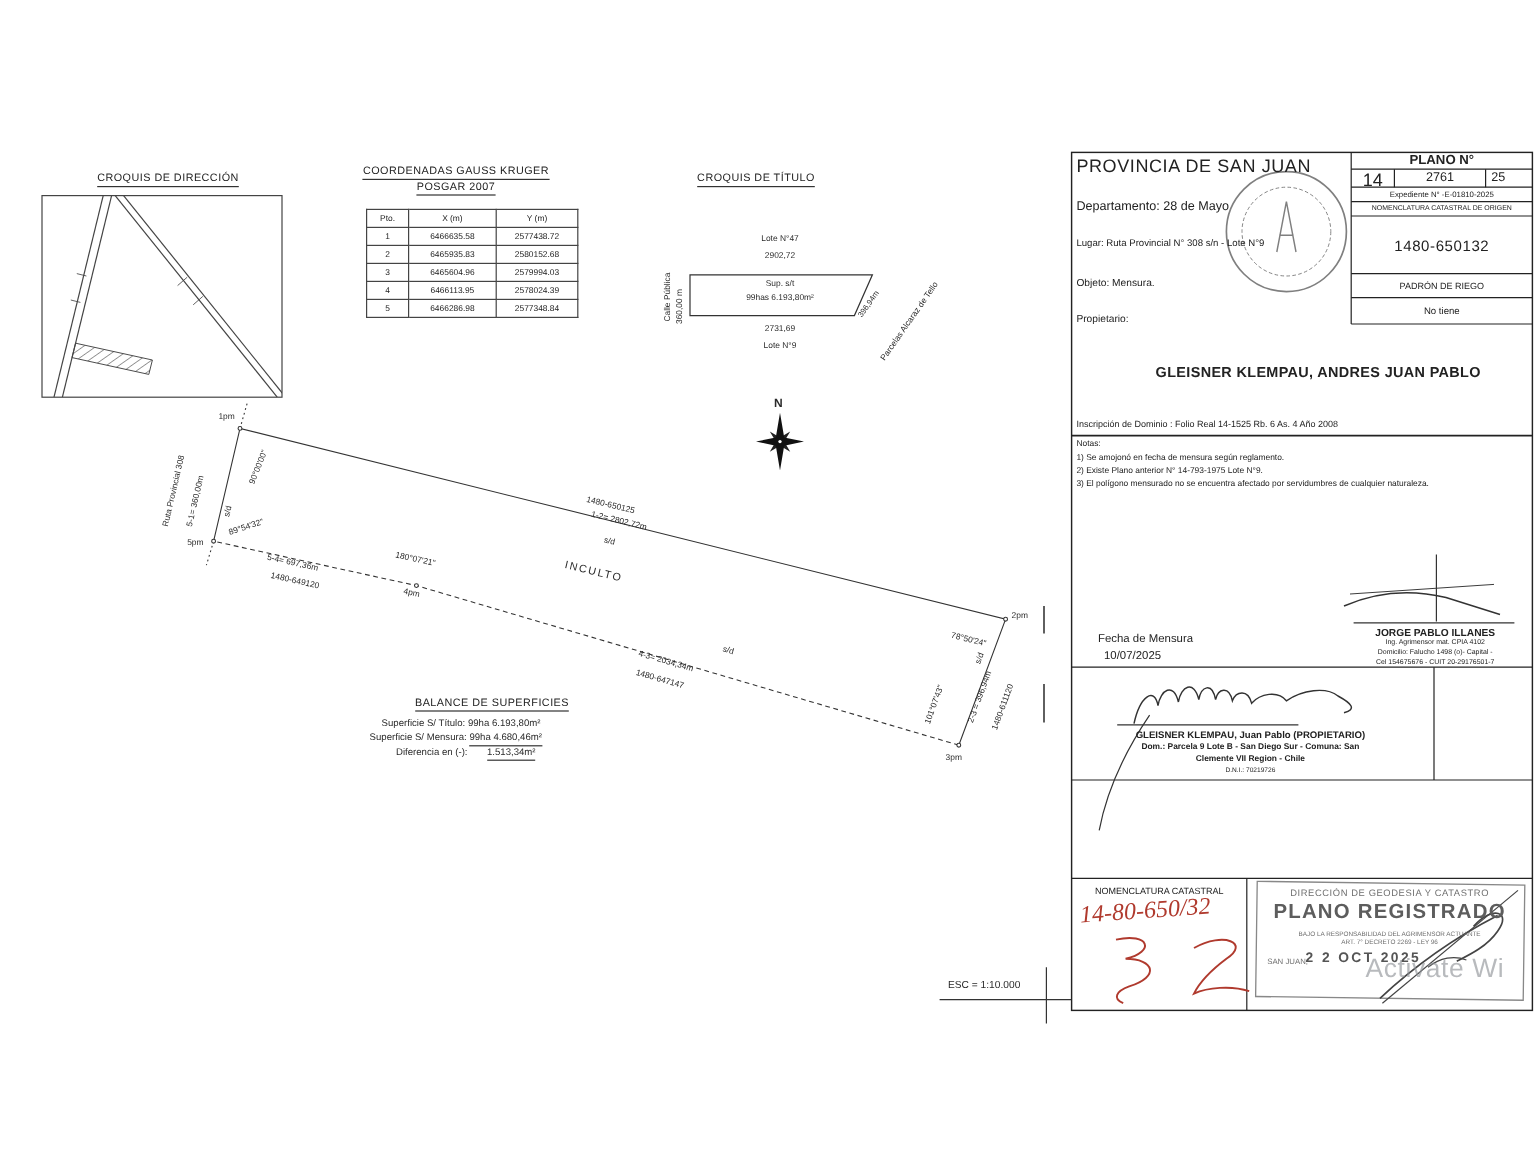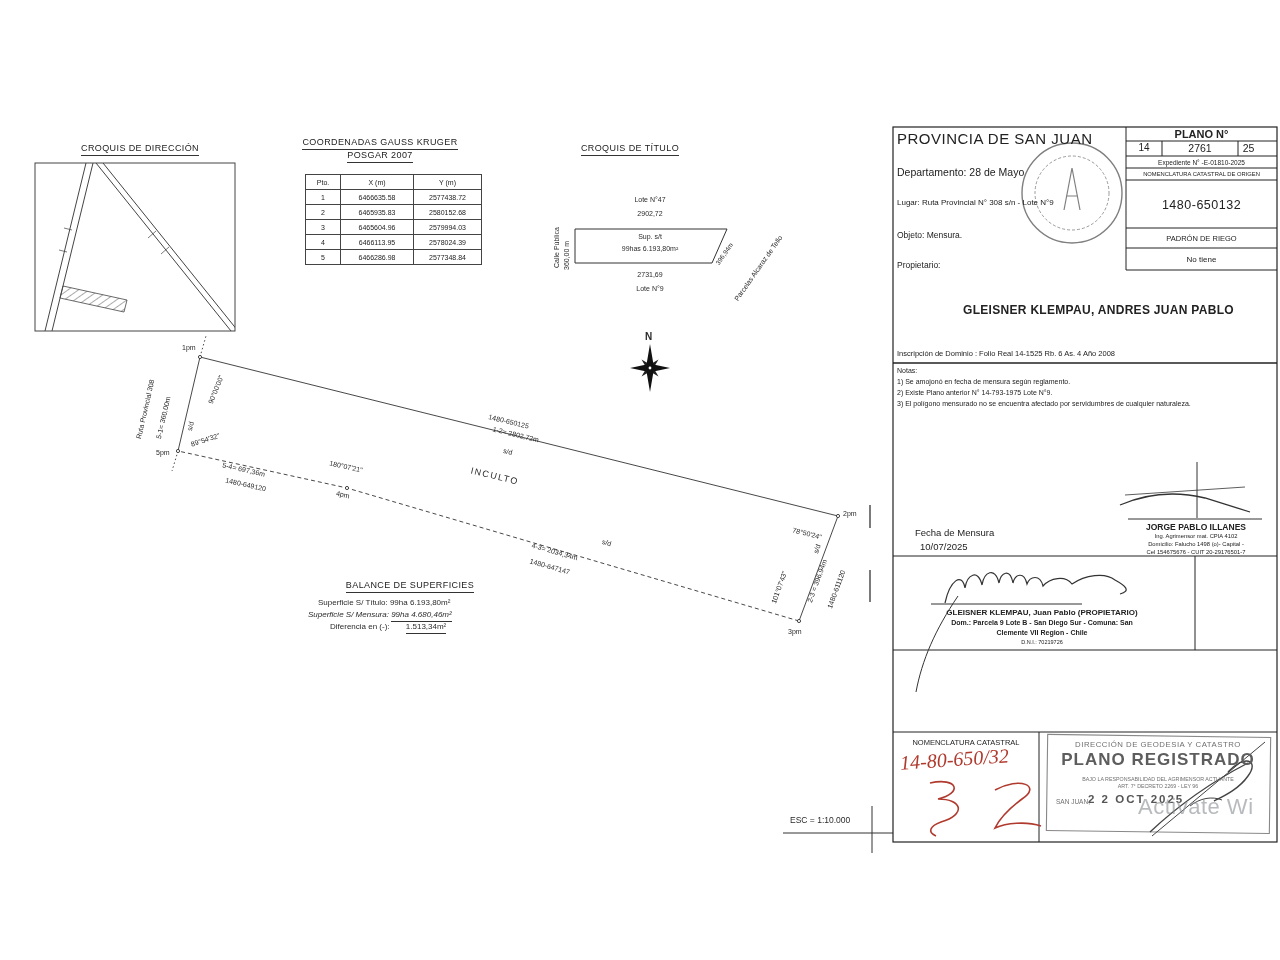--- a/index.html
+++ b/index.html
@@ -233,39 +233,39 @@
   <div class="lbl" style="left:770px; top:602px; transform:rotate(-70deg); transform-origin:0 0;">101°07'43"</div>
   <div class="lbl" style="left:788px; top:628px;">3pm</div>
 
   <div class="lbl head ctr" style="left:330px; top:581px; width:160px;">
     <span class="und">BALANCE DE SUPERFICIES</span>
   </div>
   <div class="lbl" style="left:318px; top:599px; font-size:8px;">
     <span>Superficie S/ Título:</span>
     <span>99ha 6.193,80m²</span>
   </div>
-  <div class="lbl" style="left:308px; top:611px; font-size:8px;font-style:italic;">
+  <div class="lbl" style="left:308px; top:611px; font-size:8px;">
     <span>Superficie S/ Mensura:</span>
     <span class="und">99ha 4.680,46m²</span>
   </div>
   <div class="lbl" style="left:330px; top:623px; font-size:8px;">
     <span>Diferencia en (-):</span>
     <span class="und" style="margin-left:14px;">1.513,34m²</span>
   </div>
 
   <div class="lbl" style="left:790px; top:816px; font-size:8.5px;">ESC = 1:10.000</div>
 
   <div class="tb" style="left:897px; top:130px; font-size:15px; letter-spacing:.5px;">PROVINCIA DE SAN JUAN</div>
   <div class="tb" style="left:897px; top:166px; font-size:10.5px;">Departamento: 28 de Mayo</div>
   <div class="tb" style="left:897px; top:198px; font-size:8px;">Lugar: Ruta Provincial N° 308 s/n - Lote N°9</div>
   <div class="tb" style="left:897px; top:230px; font-size:8.5px;">Objeto: Mensura.</div>
   <div class="tb" style="left:897px; top:260px; font-size:8.5px;">Propietario:</div>
 
   <div class="tb ctr" style="left:1126px; top:128px; width:151px; font-size:11px; font-weight:bold;">PLANO N°</div>
-  <div class="tb ctr" style="left:1126px; top:142px; width:36px; font-size:10px;">14</div>
+  <div class="tb ctr" style="left:1126px; top:142px; width:36px; font-size:15px;">14</div>
   <div class="tb ctr" style="left:1162px; top:142px; width:76px; font-size:10.5px;">2761</div>
   <div class="tb ctr" style="left:1238px; top:142px; width:21px; font-size:10.5px;">25</div>
   <div class="tb ctr" style="left:1126px; top:159px; width:151px; font-size:6.5px;">Expediente N° -E-01810-2025</div>
   <div class="tb ctr" style="left:1126px; top:171px; width:151px; font-size:5.8px;">NOMENCLATURA CATASTRAL DE ORIGEN</div>
   <div class="tb ctr" style="left:1126px; top:198px; width:151px; font-size:12.5px; letter-spacing:.5px;">1480-650132</div>
   <div class="tb ctr" style="left:1126px; top:234px; width:151px; font-size:7.5px;">PADRÓN DE RIEGO</div>
   <div class="tb ctr" style="left:1126px; top:255px; width:151px; font-size:8px;">No tiene</div>
 
   <div class="tb ctr" style="left:893px; top:303px; width:384px; font-size:12px; font-weight:bold; letter-spacing:.3px;padding-left:27px;">GLEISNER KLEMPAU, ANDRES JUAN PABLO</div>
   <div class="tb" style="left:897px; top:349px; font-size:7.5px;">Inscripción de Dominio : Folio Real 14-1525 Rb. 6 As. 4 Año 2008</div>

